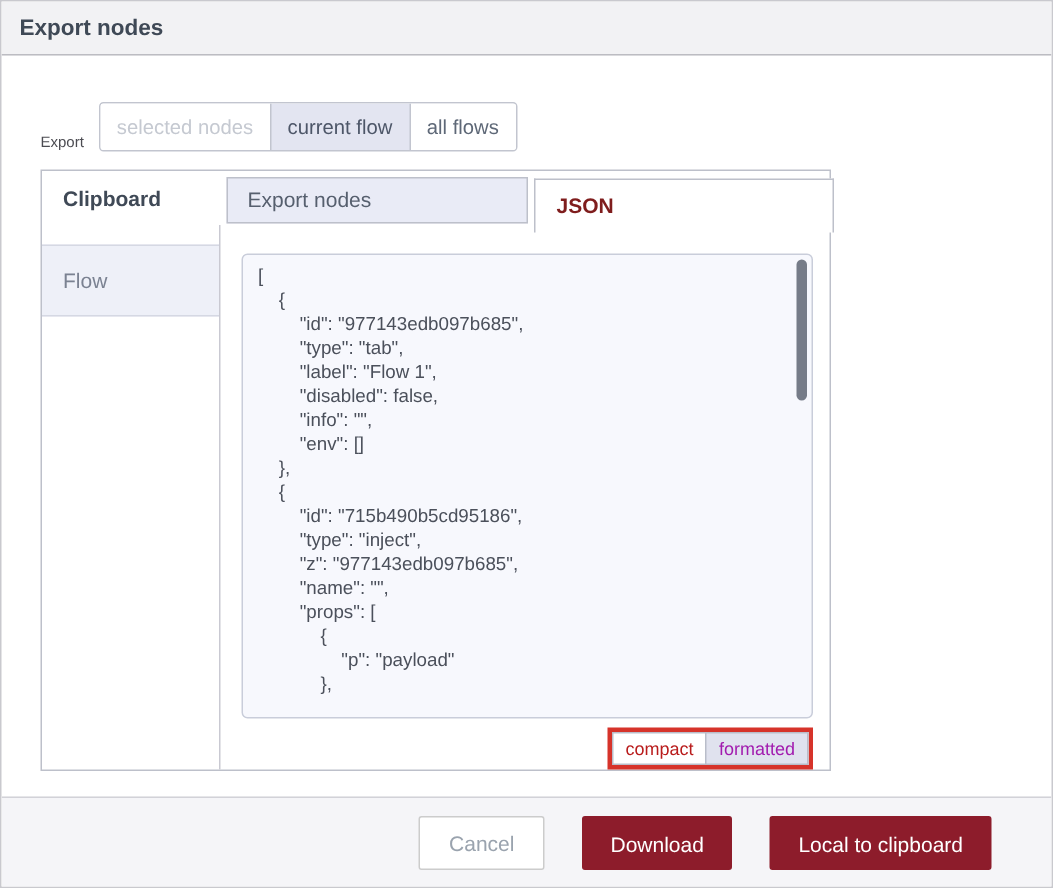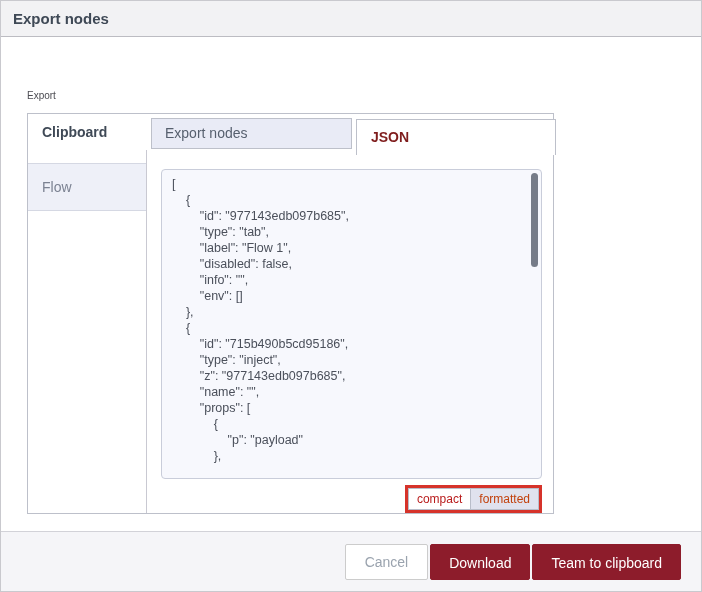--- a/index.html
+++ b/index.html
@@ -34,40 +34,45 @@
   .main{flex:1;position:relative;}
 
   .code-box{position:relative;margin:19px 11px 0 14px;height:310px;background:#f7f8fd;border:1px solid #c9cdda;border-radius:4px;box-sizing:border-box;overflow:hidden;}
   .code-box pre{margin:0;padding:6px 14px 6px 10px;font-family:"Liberation Sans",sans-serif;font-size:12.5px;line-height:16px;color:#4b505b;white-space:pre;}
   .scroll-thumb{position:absolute;top:3px;right:3px;width:7px;height:94px;background:#767c88;border-radius:4px;cursor:pointer;}
 
   .fmt-row{display:flex;justify-content:flex-end;margin:6px 11px 0 0;}
   .fmt-highlight{display:flex;border:3px solid #d6332a;}
   .fmt-btn{font-size:12px;padding:3px 8px;cursor:pointer;box-sizing:border-box;}
   .fmt-btn.compact{background:#fff;border:1px solid #b9bdc9;border-right:none;color:#b91c1c;}
-  .fmt-btn.formatted{background:#e0e2ee;border:1px solid #b9bdc9;color:#c2410c;}
+  .fmt-btn.formatted{background:#e0e2ee;border:1px solid #b9bdc9;color:#a21caf;}
 
   
   .footer{position:absolute;left:0;top:530px;right:0;height:61px;background:#f5f5f8;border-top:1px solid #d2d2d8;box-sizing:border-box;}
-  .footer-buttons{display:flex;justify-content:flex-end;align-items:center;gap:2px;padding:12px 20px 0 0;}
+  .footer-buttons{display:flex;justify-content:flex-end;align-items:center;gap:25px;padding:12px 40px 0 0;}
   .btn{height:36px;line-height:36px;font-size:14px;border-radius:2px;text-align:center;cursor:pointer;box-sizing:border-box;}
   .btn.cancel{background:#fff;border:1px solid #cccccc;color:#9aa3ae;padding:0 19px;line-height:34px;}
   .btn.primary{background:#8d1c2b;border:1px solid #8d1c2b;color:#ffffff;padding:0 18px;}
 </style>
 </head>
 <body>
 
 <div class="dialog">
 
   <div class="titlebar">
     <span class="title">Export nodes</span>
   </div>
 
   <div class="export-row">
     <span class="export-label">Export</span>
+    <div class="btn-group">
+      <div class="tgl disabled">selected nodes</div>
+      <div class="tgl selected">current flow</div>
+      <div class="tgl normal">all flows</div>
+    </div>
   </div>
 
   <div class="tab-container">
     <div class="tab-header">
       <span class="clipboard">Clipboard</span>
       <div class="tab inactive">Export nodes</div>
       <div class="tab active">JSON</div>
       <div class="strip-border"></div>
     </div>
 
@@ -106,17 +111,17 @@
           </div>
         </div>
       </div>
     </div>
   </div>
 
   <div class="footer">
     <div class="footer-buttons">
       <div class="btn cancel">Cancel</div>
       <div class="btn primary">Download</div>
-      <div class="btn primary">Team to clipboard</div>
+      <div class="btn primary">Local to clipboard</div>
     </div>
   </div>
 
 </div>
 
 </body></html>

